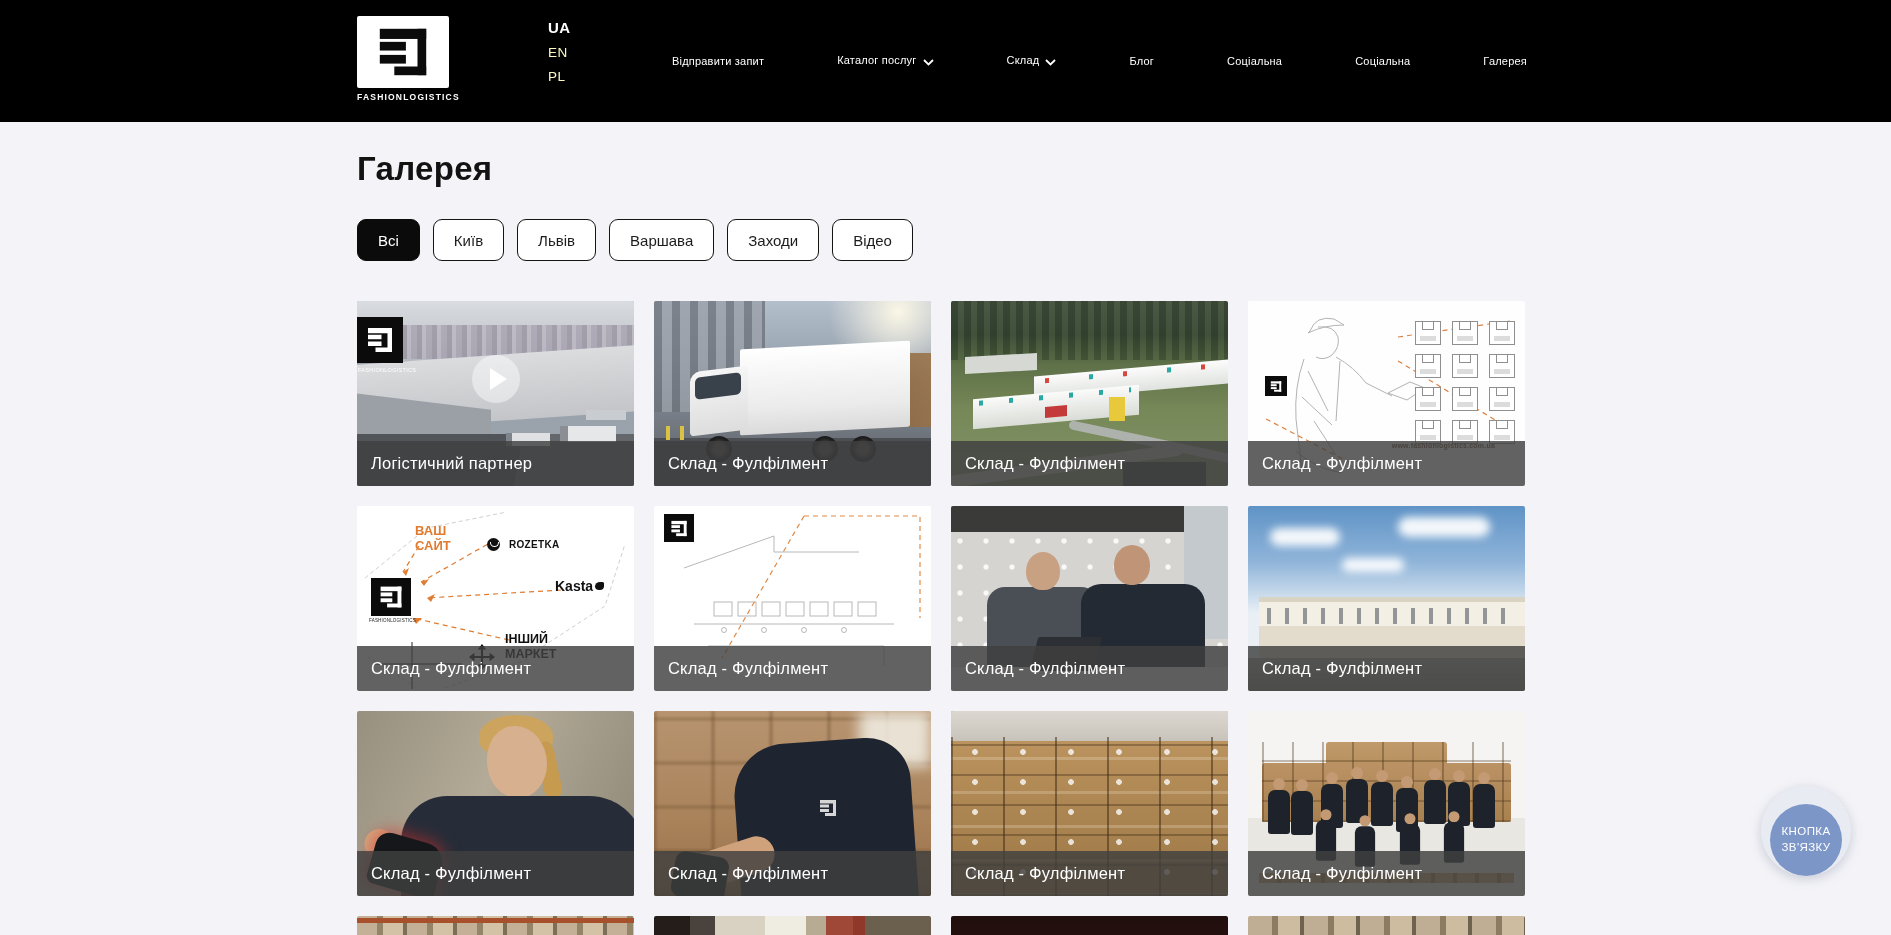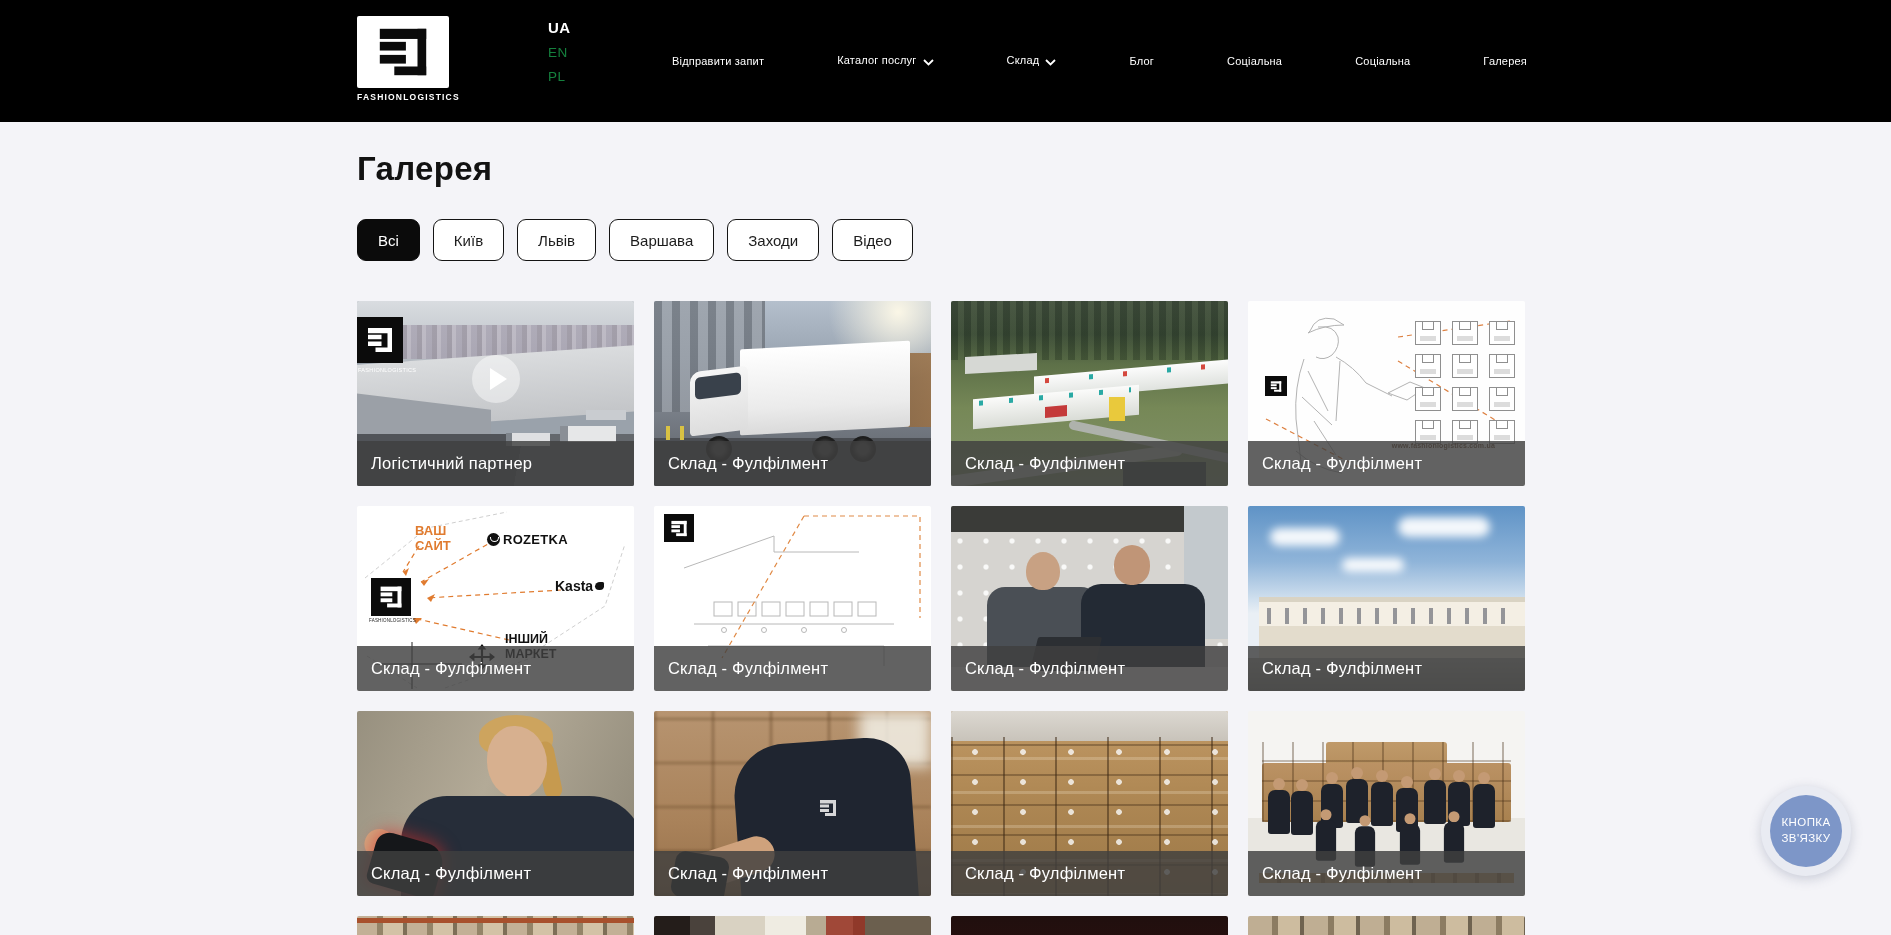--- a/index.html
+++ b/index.html
@@ -6,21 +6,21 @@
   html,body { width:1891px; height:935px; }
   body { font-family:"Liberation Sans", sans-serif; background:#f4f4f8; }
   #page { position:relative; width:1891px; height:935px; overflow:hidden; background:#f4f4f8; }
 
   
   .header { position:absolute; left:0; top:0; width:1891px; height:122px; background:#000; z-index:10; }
   .logo { position:absolute; left:357px; top:16px; width:92px; cursor:pointer; }
   .logo-sq { width:92px; height:72px; background:#fff; display:flex; align-items:center; justify-content:center; border-radius:2px; }
   .logo-txt { margin-top:4px; font-size:8.5px; color:#fff; letter-spacing:1.2px; font-weight:700; text-align:center; width:92px; white-space:nowrap; }
   .langs { position:absolute; left:548px; top:19px; display:flex; flex-direction:column; gap:9px; }
-  .lang { color:#15803d; font-size:13.5px; cursor:pointer; letter-spacing:.4px; }
+  .lang { color:#fef9c3; font-size:13.5px; cursor:pointer; letter-spacing:.4px; }
   .lang.active { font-weight:700; font-size:15px; color:#fff; }
   .nav { position:absolute; left:672px; top:0; width:855px; height:122px; display:flex; align-items:center; justify-content:space-between; }
   .nav-item { color:#fff; font-size:11px; font-weight:400; white-space:nowrap; cursor:pointer; display:flex; align-items:flex-start; gap:6px; letter-spacing:.2px; }
   .chev { display:inline-block; margin-top:2px; }
 
   
   .page-title { position:absolute; left:357px; top:150px; font-size:33px; font-weight:700; color:#121212; letter-spacing:.3px; }
   .filters { position:absolute; left:357px; top:219px; display:flex; gap:13px; }
   .fbtn { height:42px; padding:0 20px; display:flex; align-items:center; background:#fff; border:1px solid #141414; border-radius:9px; font-size:15px; color:#1c1c1c; cursor:pointer; white-space:nowrap; font-family:"Liberation Sans",sans-serif; }
   .fbtn.active { background:#0b0b0b; color:#fff; border-color:#0b0b0b; }
@@ -85,21 +85,21 @@
   .t3 .cell { width:26px; height:24px; border:1.5px solid #8f8f8f; position:relative; background:#fff; }
   .t3 .cell::before { content:""; position:absolute; top:-1px; left:50%; width:10px; height:7px; border:1.5px solid #8f8f8f; transform:translateX(-50%); background:#fff; }
   .t3 .cell::after { content:""; position:absolute; bottom:3px; left:4px; right:4px; height:5px; background:#dcdcdc; }
   .t3 .url { position:absolute; right:30px; top:141px; font-size:7px; font-weight:700; color:#6b4a2f; letter-spacing:.2px; }
   .t3 .flb { left:17px; top:75px; width:22px; height:20px; }
 
   
   .t4 { background:#fff; }
   .t4 svg.dg { position:absolute; inset:0; }
   .t4 .ys { position:absolute; left:58px; top:18px; width:44px; color:#e07b2f; font-weight:700; font-size:13px; line-height:1.15; }
-  .t4 .rz { position:absolute; left:130px; top:26px; font-weight:700; font-size:13px; color:#111; letter-spacing:.3px; display:flex; align-items:center; gap:3px; }
+  .t4 .rz { position:absolute; left:130px; top:32px; font-weight:700; font-size:10px; color:#111; letter-spacing:.3px; display:flex; align-items:center; gap:9px; }
   .t4 .rz-ic { width:13px; height:13px; border-radius:50%; background:#111; position:relative; display:inline-block; }
   .t4 .rz-ic::after { content:""; position:absolute; left:2.5px; top:4px; width:7px; height:4px; border:1.5px solid #fff; border-top:none; border-radius:0 0 6px 6px; }
   .t4 .ks { position:absolute; left:198px; top:72px; font-weight:700; font-size:14px; color:#111; display:flex; align-items:center; gap:2px; }
   .t4 .ks::after { content:""; width:9px; height:8px; background:#111; border-radius:60% 20% 50% 50%; display:inline-block; }
   .t4 .im { position:absolute; left:148px; top:126px; width:72px; font-weight:700; font-size:12.5px; color:#111; line-height:1.2; }
   .t4 .flb { left:14px; top:72px; width:40px; height:38px; }
   .t4 .flb-t { position:absolute; left:12px; top:112px; font-size:4.5px; color:#222; letter-spacing:.2px; white-space:nowrap; }
   .t4 .mv { position:absolute; left:112px; top:138px; z-index:2; }
 
   
@@ -181,21 +181,21 @@
   .t12 { background:repeating-linear-gradient(90deg,#c3b096 0 20px,#948468 20px 26px,#d3c2a6 26px 46px,#7d6f57 46px 50px); }
   .t12::after { content:""; position:absolute; top:2px; left:0; right:0; height:5px; background:#a8502c; }
   .t13 { background:linear-gradient(90deg,#241d1a 0 13%,#4a423c 13% 22%,#d9d2c2 22% 40%,#efece2 40% 55%,#b8ab93 55% 72%,#6b5f4e 72% 100%); }
   .t13::after { content:""; position:absolute; top:0; bottom:0; left:62%; width:14%; background:#9a2f22; opacity:.8; }
   .t14 { background:linear-gradient(180deg,#200f0e,#3d1210 70%,#2a0d0b); }
   .t14::after { content:""; position:absolute; left:16%; top:38%; width:10px; height:10px; border-radius:50%; background:radial-gradient(#ff6a5e,#d42f22 60%,rgba(212,47,34,0)); box-shadow:0 0 12px 5px rgba(255,60,40,.5); }
   .t15 { background:repeating-linear-gradient(90deg,#bfae93 0 24px,#8c7c62 24px 30px,#cdbc9f 30px 52px,#6f6350 52px 56px); }
   .t15::before { content:""; position:absolute; left:11%; top:28%; width:17px; height:17px; border-radius:50%; background:#caa085; box-shadow:0 -6px 0 -2px #2a211c; }
 
   
-  .cta { position:absolute; left:1761px; top:786px; width:90px; height:90px; border-radius:50%; background:#e9ebf2; box-shadow:0 3px 12px rgba(100,110,140,.3); display:flex; align-items:center; justify-content:center; cursor:pointer; z-index:20; }
+  .cta { position:absolute; left:1761px; top:786px; width:90px; height:90px; border-radius:50%; background:#e9ebf2; box-shadow:0 3px 12px rgba(100,110,140,.3); display:flex; align-items:flex-end; justify-content:center; cursor:pointer; z-index:20; }
   .cta-in { width:72px; height:72px; border-radius:50%; background:#7d96c8; color:#fff; display:flex; flex-direction:column; align-items:center; justify-content:center; font-size:11.5px; letter-spacing:.4px; line-height:1.35; }
 </style>
 </head>
 <body>
 
 <div id="page">
 
   <header class="header">
     <div class="logo">
       <div class="logo-sq">

